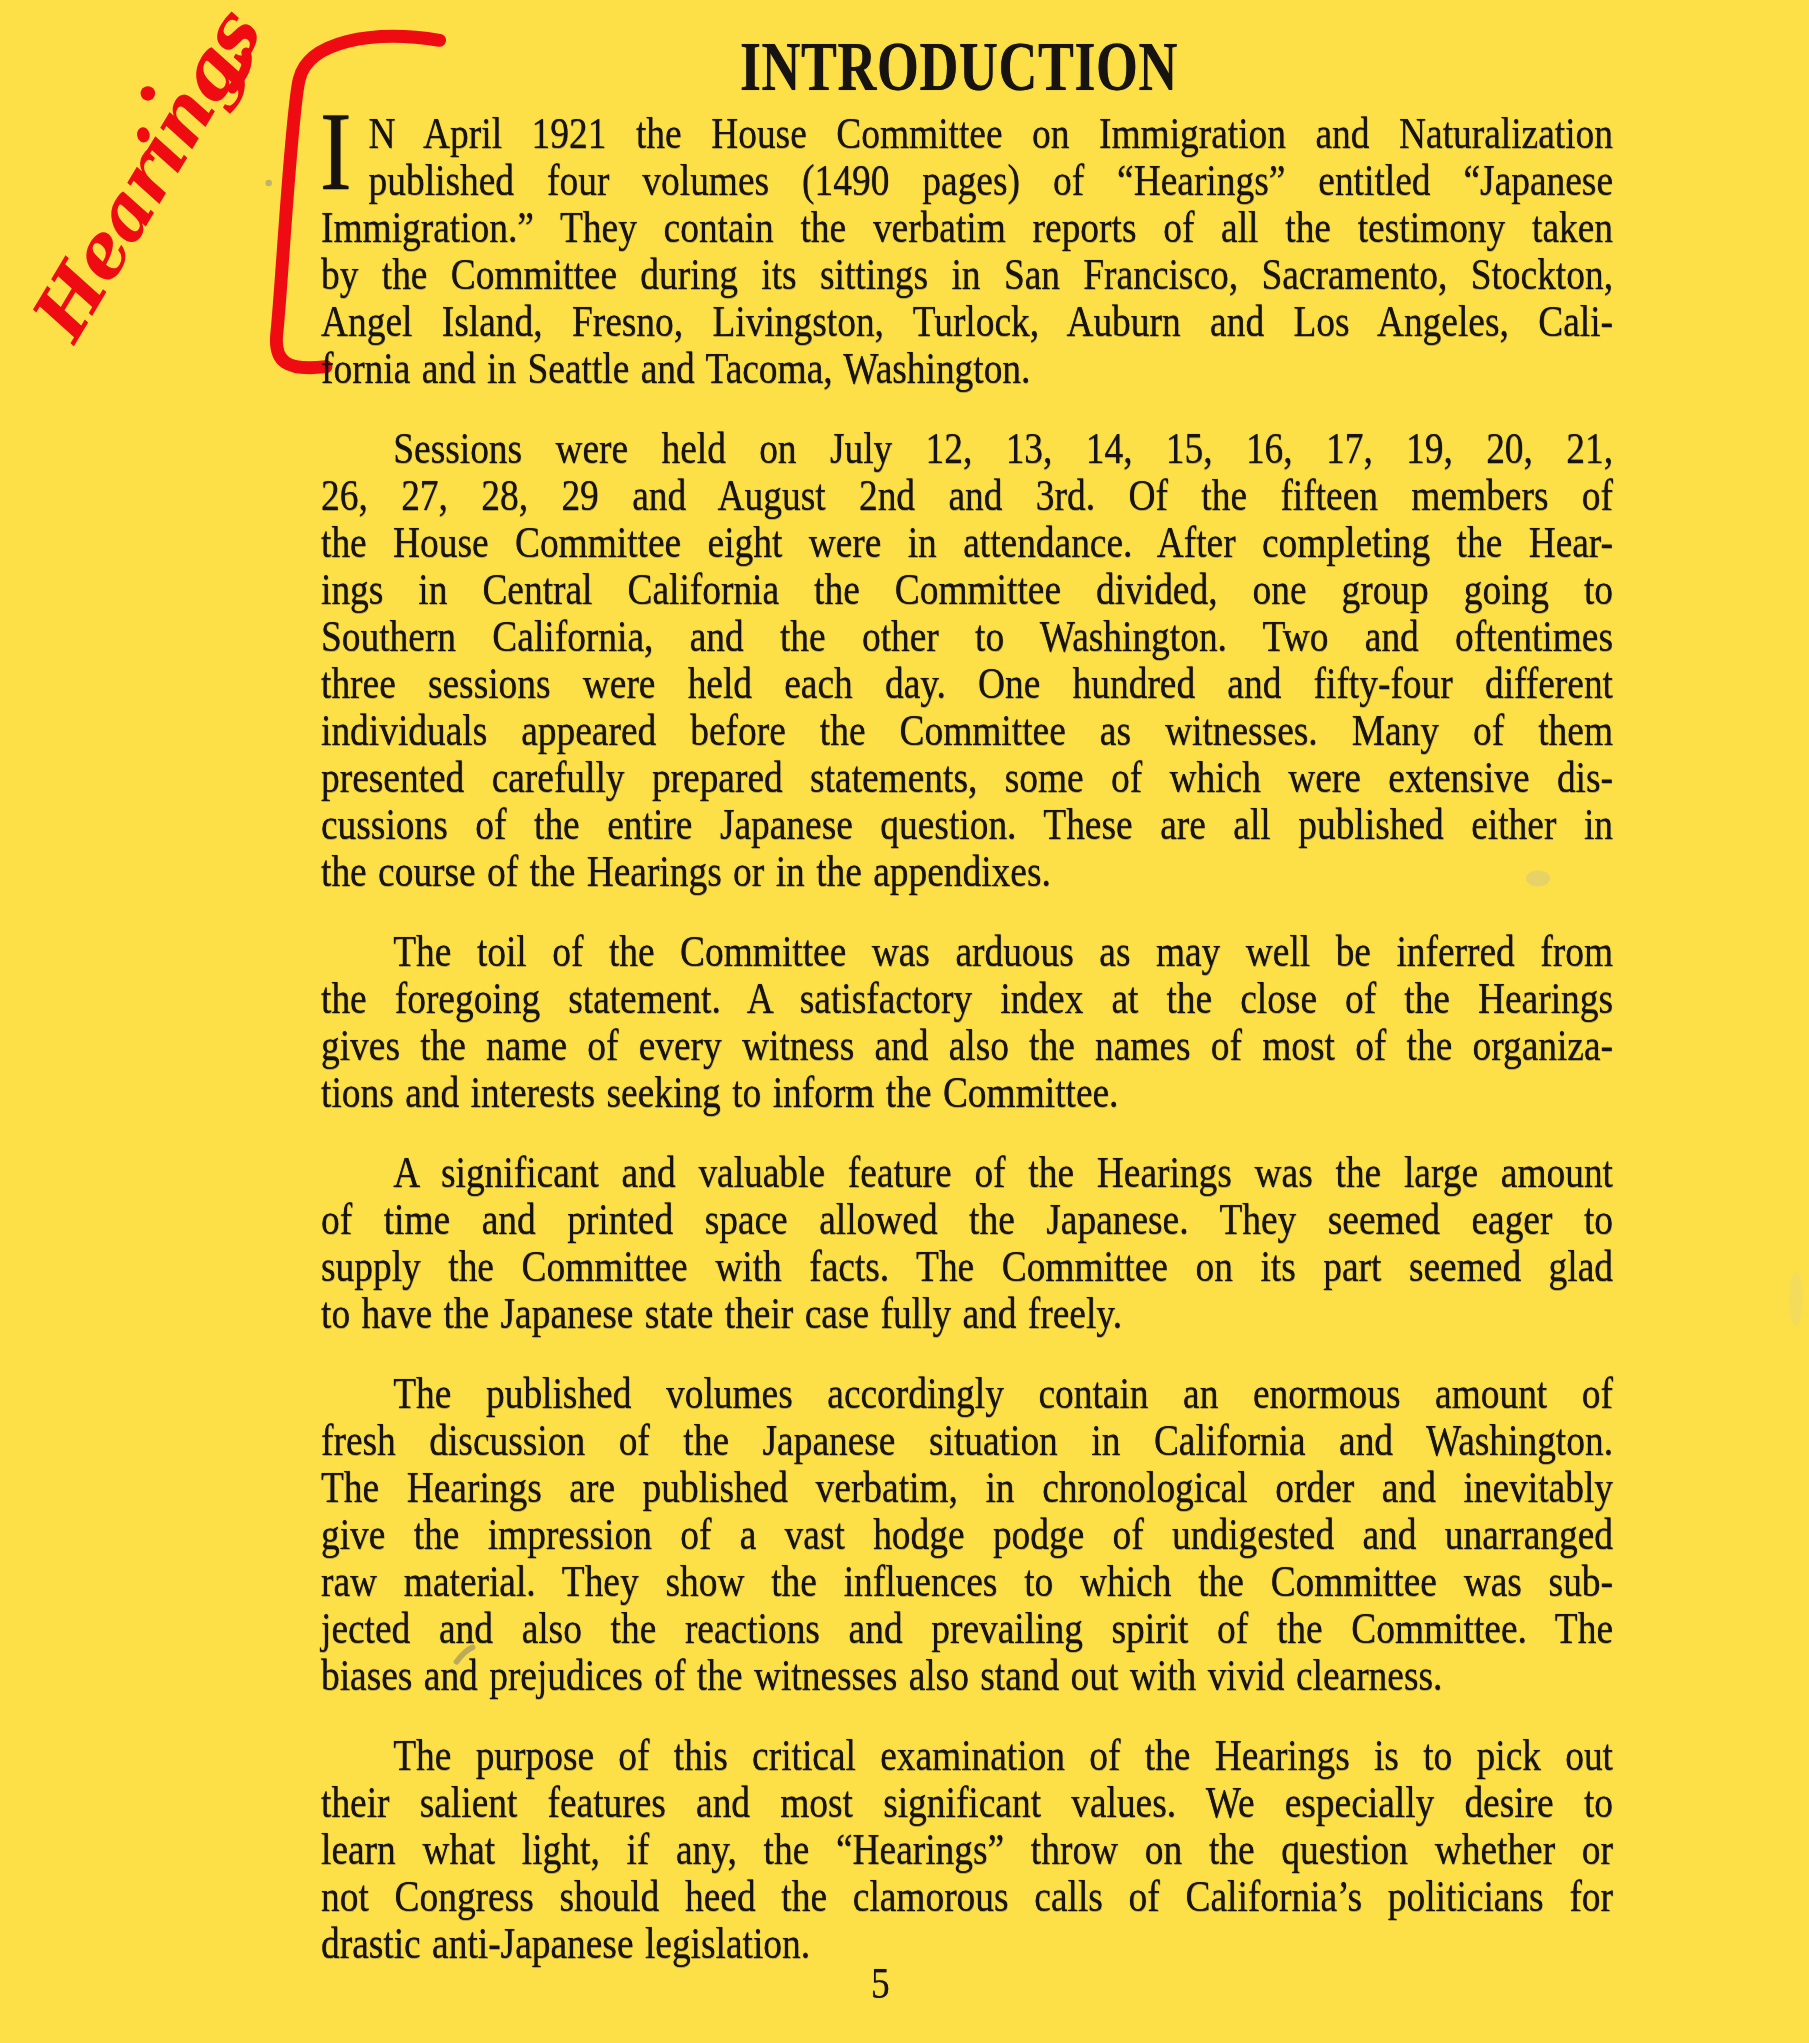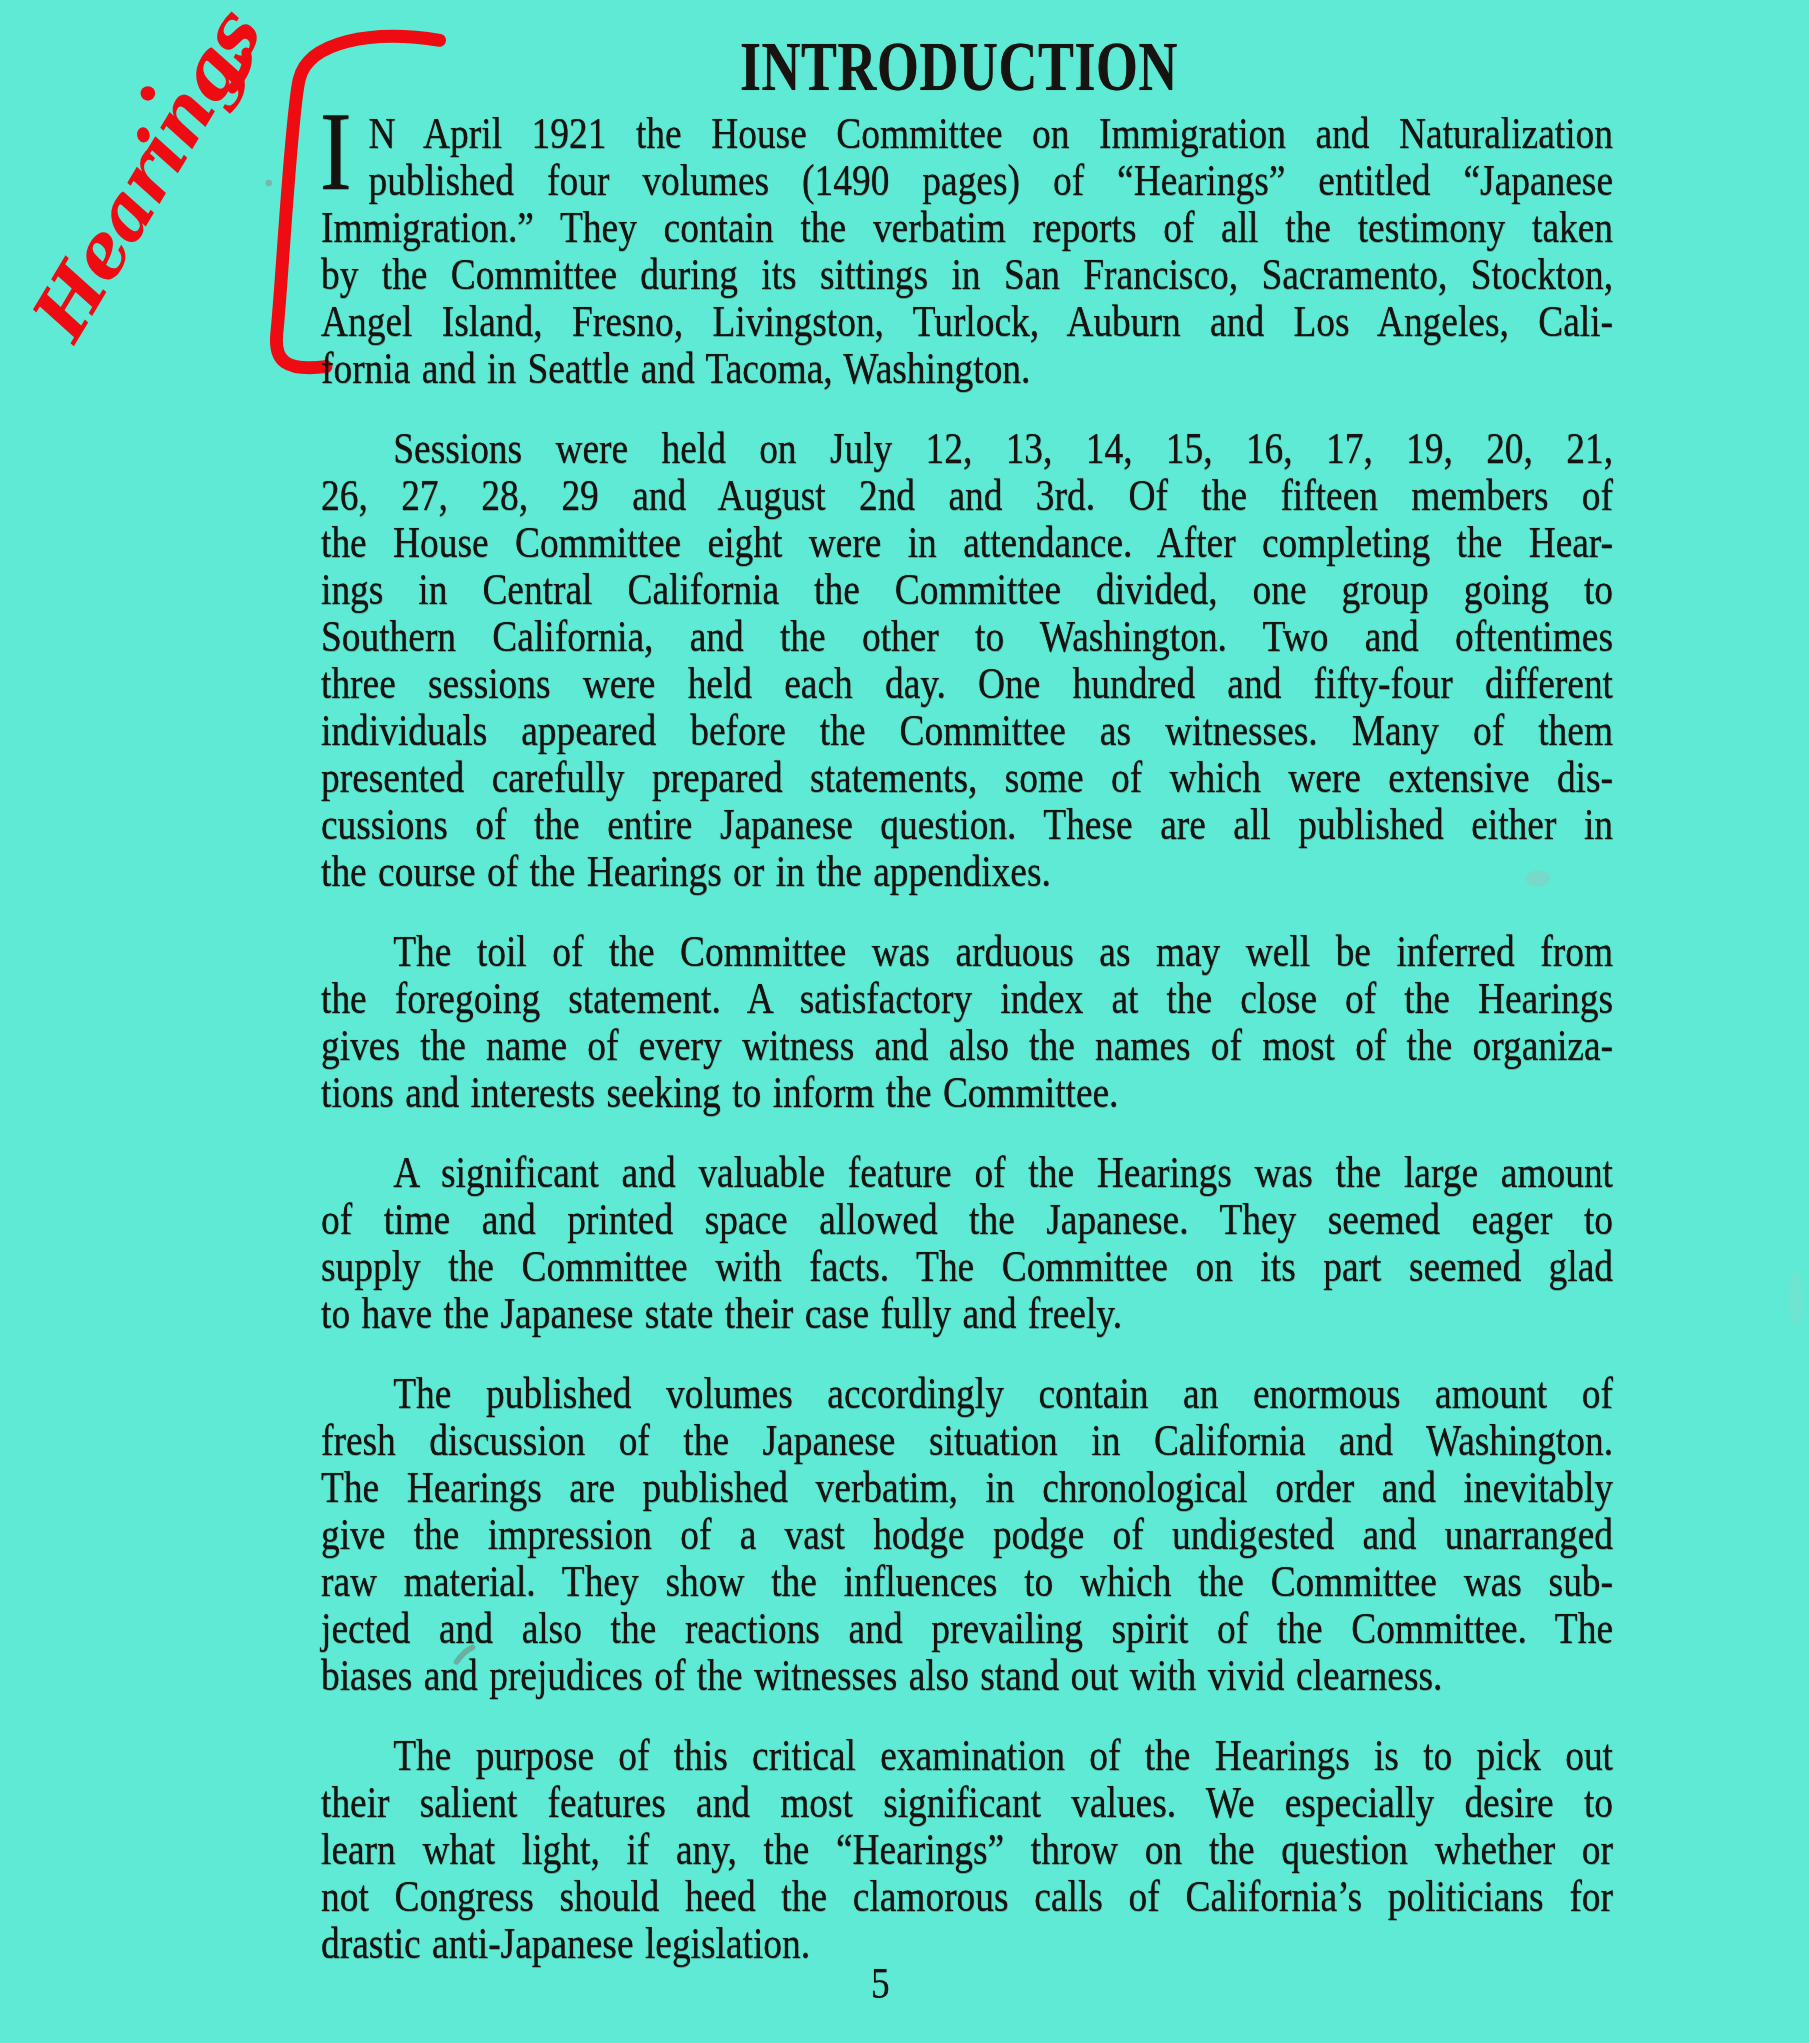--- a/index.html
+++ b/index.html
@@ -1,19 +1,19 @@
 <!DOCTYPE html>
 <html style="font-size:13px"><head>
 <meta charset="utf-8">
 <style>
   html,body{margin:0;padding:0;background:#e9e9e9;}
   .page{
     position:relative;
     width:1810px;height:2043px;
-    background:#5eead4;
+    background:#fde047;
     overflow:hidden;
     font-family:"Liberation Serif", serif;
     color:#161310;
   }
   
   .title{
     position:absolute;
     left:740px;top:-13.7px;
     font-size:69px;line-height:69px;
     font-weight:bold;

